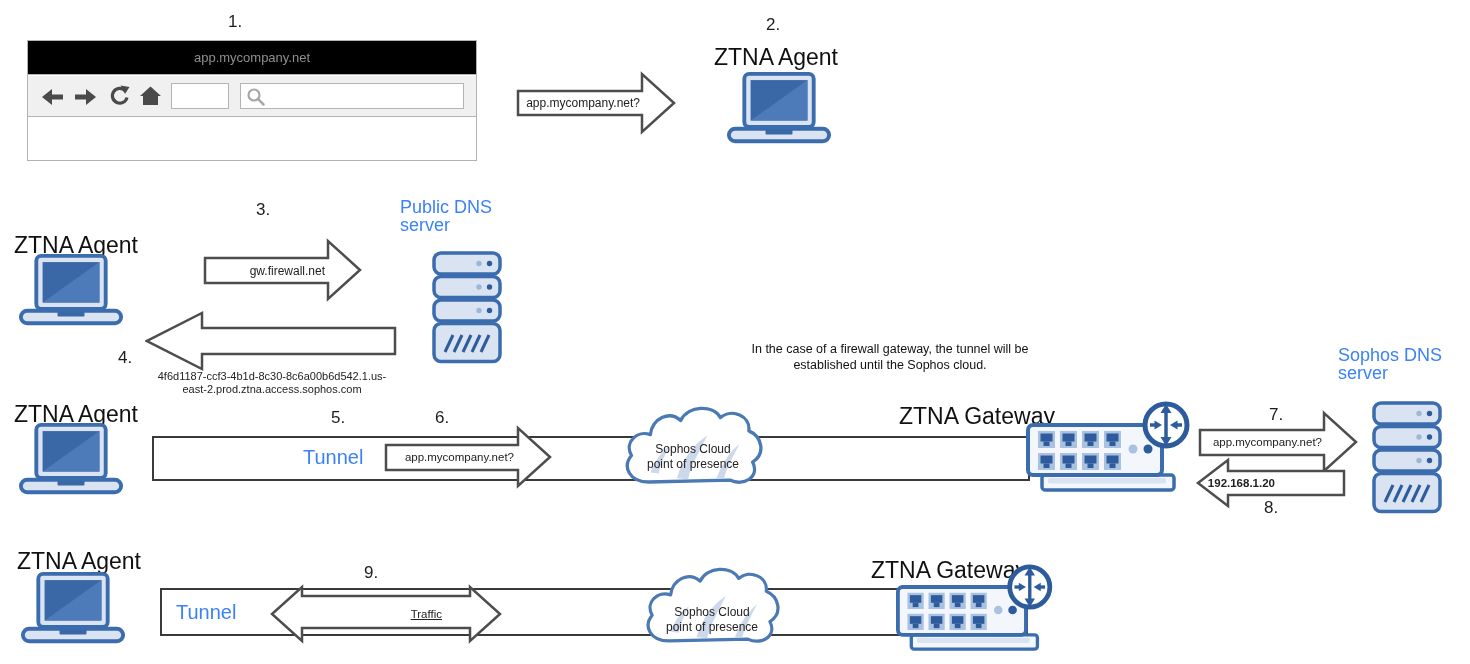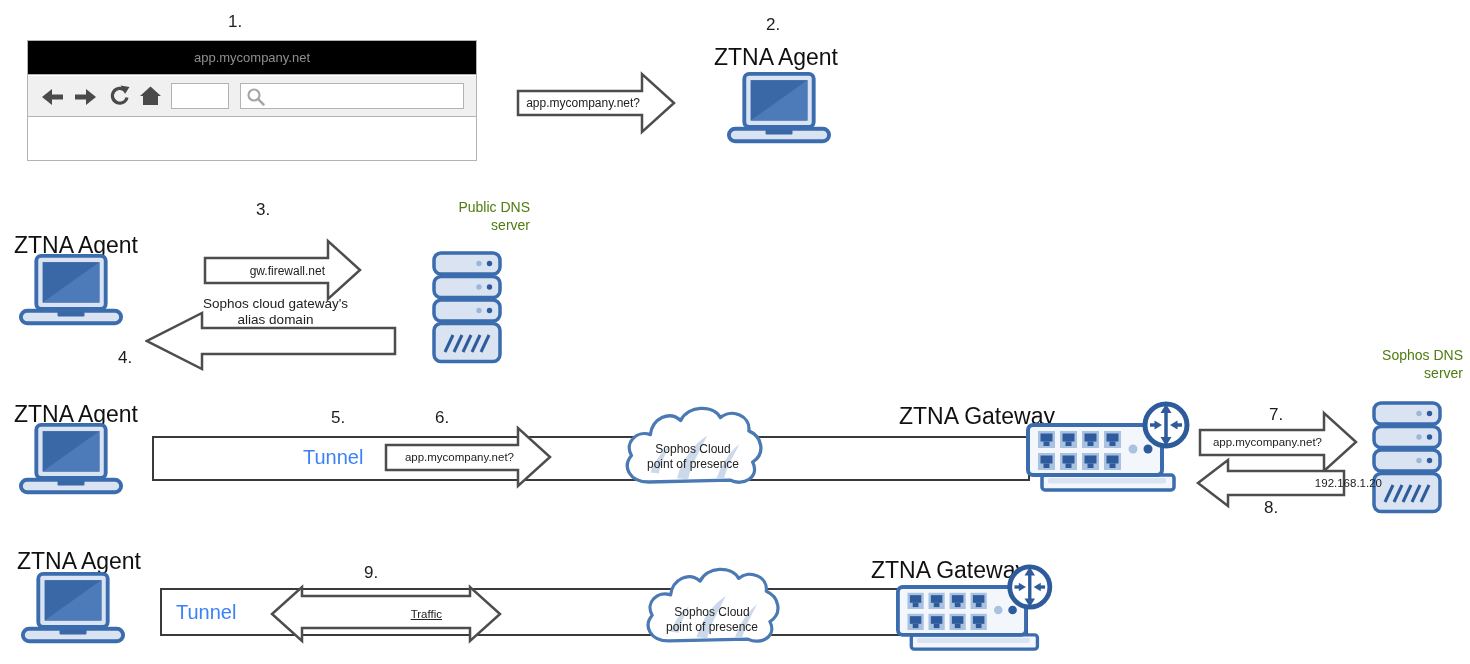--- a/index.html
+++ b/index.html
@@ -8,21 +8,21 @@
     font-family:"Liberation Sans",sans-serif;color:#1c1c1c;
   }
   .abs{position:absolute;}
   .steplbl{font-size:17px;color:#1c1c1c;}
   .biglbl{font-size:23px;color:#111;}
   .arrowtxt{font-size:12px;color:#222;text-align:right;line-height:14px;}
   .arrowtxt.sm{font-size:11.5px;}
   .tunnel{background:#fff;border:2.5px solid #3a3a3a;box-sizing:border-box;}
   .tunnellbl{font-size:20px;color:#3b82f6;}
   .cloudtxt{font-size:12px;line-height:15px;color:#222;text-align:center;margin-top:16px;}
-  .dnslbl{font-size:14px;line-height:18px;color:#4d7c0f;text-align:right;}
+  .dnslbl{font-size:18px;line-height:18px;color:#3b82f6;text-align:left;}
   .notetxt{font-size:12.5px;line-height:15.5px;color:#111;text-align:center;}
   .captxt{font-size:13.5px;line-height:16px;color:#222;text-align:center;}
   .aliastxt{font-size:11px;line-height:13px;color:#222;text-align:center;}
   
   .browser{background:#fff;border:1.5px solid #b3b3b3;box-sizing:border-box;}
   .browser .titlebar{position:absolute;left:0;top:0;right:0;height:33px;background:#000000;
     border-bottom:1.5px solid #b3b3b3;line-height:33px;text-align:center;
     font-size:13px;color:#8f8f8f;}
   .browser .toolbar{position:absolute;left:0;top:34.5px;right:0;height:40px;background:#f0f0f0;
     border-bottom:1.5px solid #b3b3b3;}
@@ -162,38 +162,42 @@
   <svg class="abs z2" style="left:18px;top:252px;" width="106" height="78">
       <use href="#sym-laptop"></use>
     </svg>
 
   <div class="abs steplbl" style="left:256px;top:200px;">3.</div>
   <svg class="abs z2" style="left:203px;top:238px;" width="160" height="64" viewBox="0 0 160 64">
     <polygon points="2,20 125,20 125,3 157,32 125,61 125,45 2,45" fill="#ffffff" stroke="#4d4d4d" stroke-width="2.5"></polygon>
   </svg>
   <div class="abs arrowtxt z3" style="left:207px;top:264px;width:118px;">gw.firewall.net</div>
 
-  <div class="abs captxt" style="left:188px;top:296px;width:175px;">
-    <span>Sophos cloud gateway's</span><br>
-    <span>alias domain</span>
-  </div>
 
   <div class="abs steplbl" style="left:118px;top:348px;">4.</div>
   <svg class="abs z2" style="left:145px;top:310px;" width="252" height="62" viewBox="0 0 252 62">
     <polygon points="250,18 57,18 57,3 2,31 57,59 57,44 250,44" fill="#ffffff" stroke="#4d4d4d" stroke-width="2.5"></polygon>
   </svg>
+  <div class="abs aliastxt" style="left:148px;top:370px;width:248px;">
+    <span>4f6d1187-ccf3-4b1d-8c30-8c6a00b6d542.1.us-</span><br>
+    <span>east-2.prod.ztna.access.sophos.com</span>
+  </div>
 
   <div class="abs dnslbl" style="left:400px;top:198px;width:130px;">
     <span>Public DNS</span><br>
     <span>server</span>
   </div>
   <svg class="abs z2" style="left:432px;top:251px;" width="70" height="113">
       <use href="#sym-server"></use>
     </svg>
 
+  <div class="abs notetxt" style="left:725px;top:342px;width:330px;">
+    <span>In the case of a firewall gateway, the tunnel will be</span><br>
+    <span>established until the Sophos cloud.</span>
+  </div>
 
   <div class="abs biglbl" style="left:14px;top:401px;width:130px;">ZTNA Agent</div>
   <svg class="abs z2" style="left:18px;top:421px;" width="106" height="78">
       <use href="#sym-laptop"></use>
     </svg>
 
   <div class="abs tunnel z1" style="left:152px;top:436px;width:878px;height:45px;"></div>
   <div class="abs steplbl" style="left:331px;top:408px;">5.</div>
   <div class="abs tunnellbl z2" style="left:303px;top:446px;">Tunnel</div>
 
@@ -219,21 +223,21 @@
   <div class="abs steplbl" style="left:1269px;top:405px;">7.</div>
   <svg class="abs z2" style="left:1196px;top:408px;" width="164" height="68" viewBox="0 0 164 68">
     <polygon points="4,22 128,22 128,5 160,34 128,63 128,47 4,47" fill="#ffffff" stroke="#4d4d4d" stroke-width="2.5"></polygon>
   </svg>
   <div class="abs arrowtxt sm z3" style="left:1202px;top:435px;width:120px;">app.mycompany.net?</div>
 
   <div class="abs steplbl" style="left:1264px;top:498px;">8.</div>
   <svg class="abs z2" style="left:1194px;top:456px;" width="152" height="58" viewBox="0 0 152 58">
     <polygon points="150,15 34,15 34,4 4,27 34,50 34,39 150,39" fill="#ffffff" stroke="#4d4d4d" stroke-width="2.5"></polygon>
   </svg>
-  <div class="abs arrowtxt sm z3" style="left:1270px;top:476px;width:112px;">192.168.1.20</div>
+  <div class="abs arrowtxt sm z3" style="left:1163px;top:476px;width:112px;font-weight:bold;">192.168.1.20</div>
 
   <div class="abs dnslbl" style="left:1338px;top:346px;width:125px;">
     <span>Sophos DNS</span><br>
     <span>server</span>
   </div>
   <svg class="abs z2" style="left:1372px;top:401px;" width="70" height="113">
       <use href="#sym-server"></use>
     </svg>
 
   <div class="abs biglbl" style="left:17px;top:548px;width:130px;">ZTNA Agent</div>

